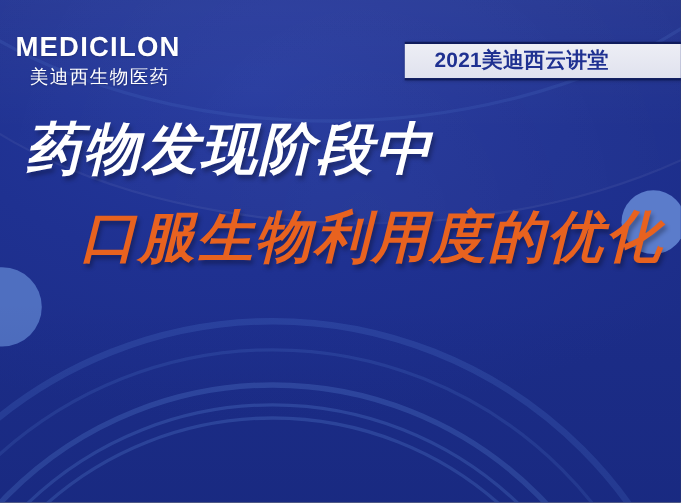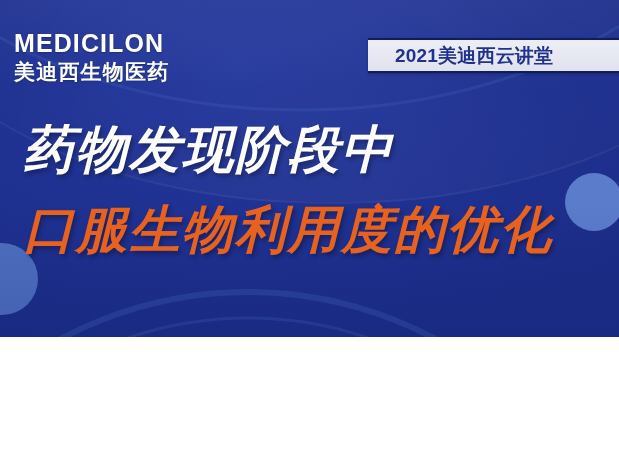--- a/index.html
+++ b/index.html
@@ -3,21 +3,21 @@
 <meta charset="utf-8">
 <style>
   html, body {
     margin: 0;
     padding: 0;
     background: #ffffff;
   }
   #poster {
     position: relative;
     width: 619px;
-    height: 337px;
+    height: 457px;
     overflow: hidden;
     background: #0f172a;
     font-family: "Liberation Sans", "DejaVu Sans", sans-serif;
     -webkit-font-smoothing: antialiased;
   }
 
   
   .bg-base {
     position: absolute;
     inset: 0;
@@ -87,24 +87,24 @@
     color: #ffffff;
     font-size: 25px;
     font-weight: 700;
     letter-spacing: 1.1px;
     line-height: 1;
     white-space: nowrap;
     text-shadow: 0 1px 2px rgba(0,0,0,0.22);
   }
   .logo-sub {
     margin-top: 5px;
-    margin-left: 0;
+    margin-left: 13px;
     color: #ffffff;
-    font-size: 21px;
-    font-weight: 700;
+    font-size: 17px;
+    font-weight: 400;
     letter-spacing: 1.2px;
     line-height: 1;
     white-space: nowrap;
     text-shadow: 0 1px 2px rgba(0,0,0,0.22);
   }
 
   
   .banner {
     position: absolute;
     left: 368px;
@@ -127,40 +127,41 @@
     font-weight: 700;
     letter-spacing: 0.2px;
     line-height: 1;
     white-space: nowrap;
   }
 
   
   .headline {
     position: absolute;
     left: 23px;
-    top: 124px;
+    top: 110px;
     width: 580px;
   }
   .hl-line {
     font-weight: 700;
     font-style: italic;
     line-height: 1.02;
     white-space: nowrap;
     letter-spacing: 2px;
   }
   .hl-line1 {
     color: #ffffff;
     font-size: 51px;
     text-shadow: 2px 3px 4px rgba(0,0,0,0.30);
   }
   .hl-line2 {
     color: #e8621f;
     font-size: 51px;
     margin-top: 28px;
     text-shadow: 2px 3px 4px rgba(0,0,0,0.30);
+    text-align: right;
   }
 </style>
 </head>
 <body>
 
 <div id="poster">
 
   <div class="bg-base"></div>
   <div class="sweep-top"></div>
 

